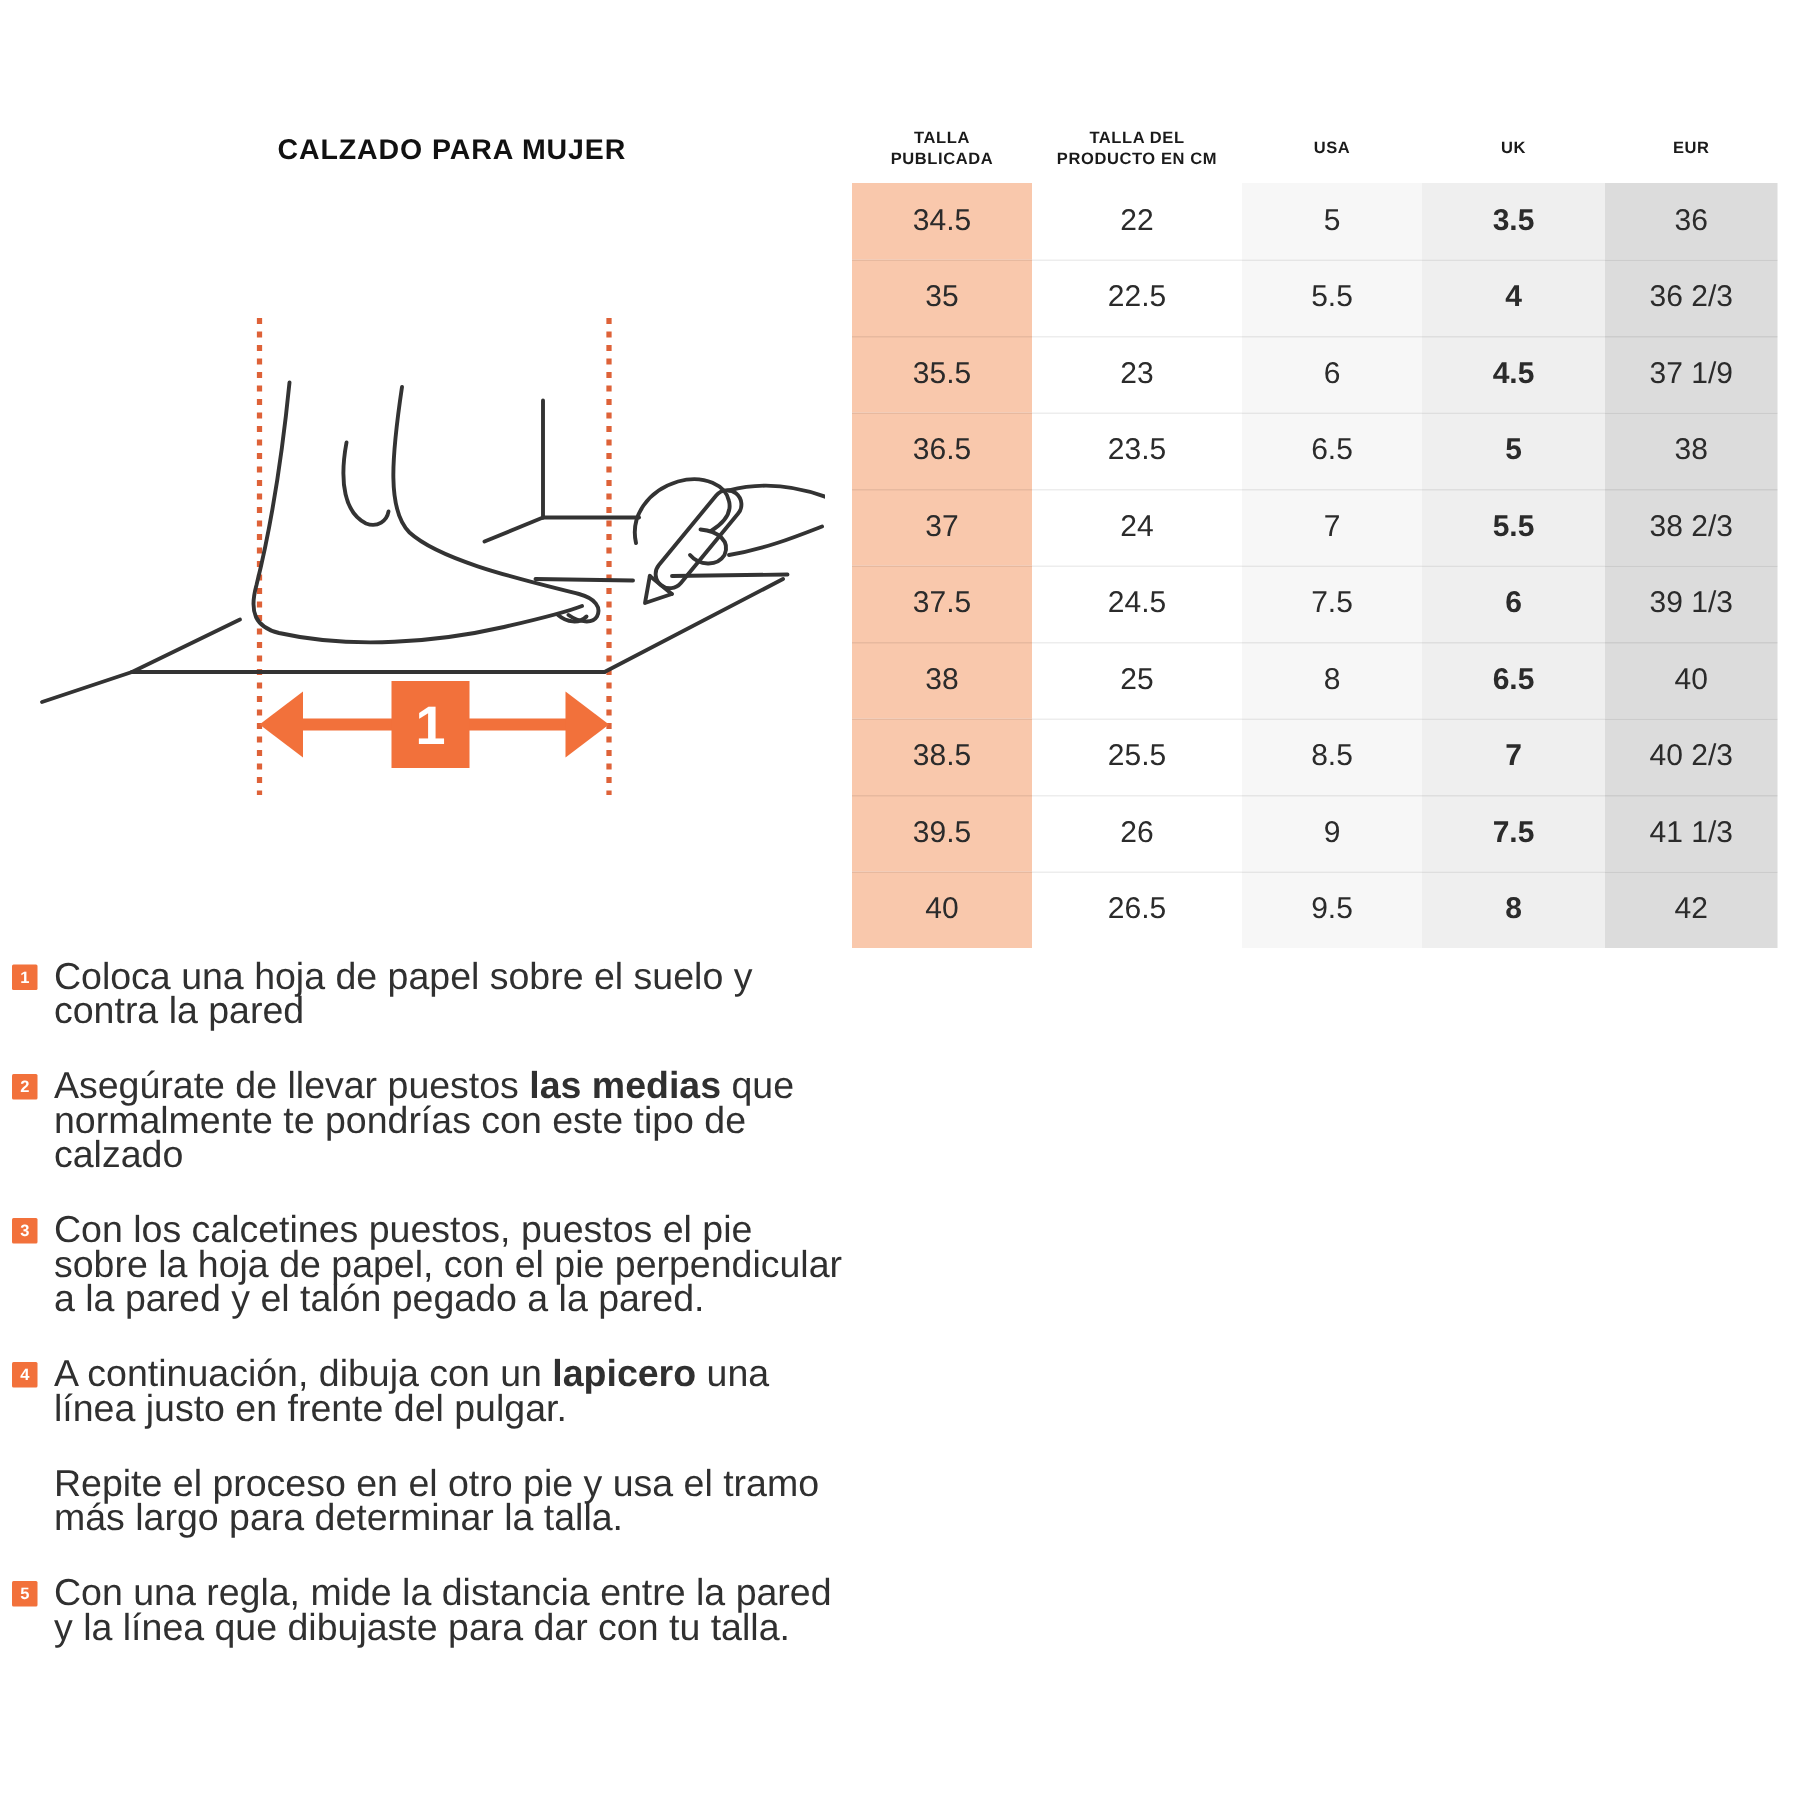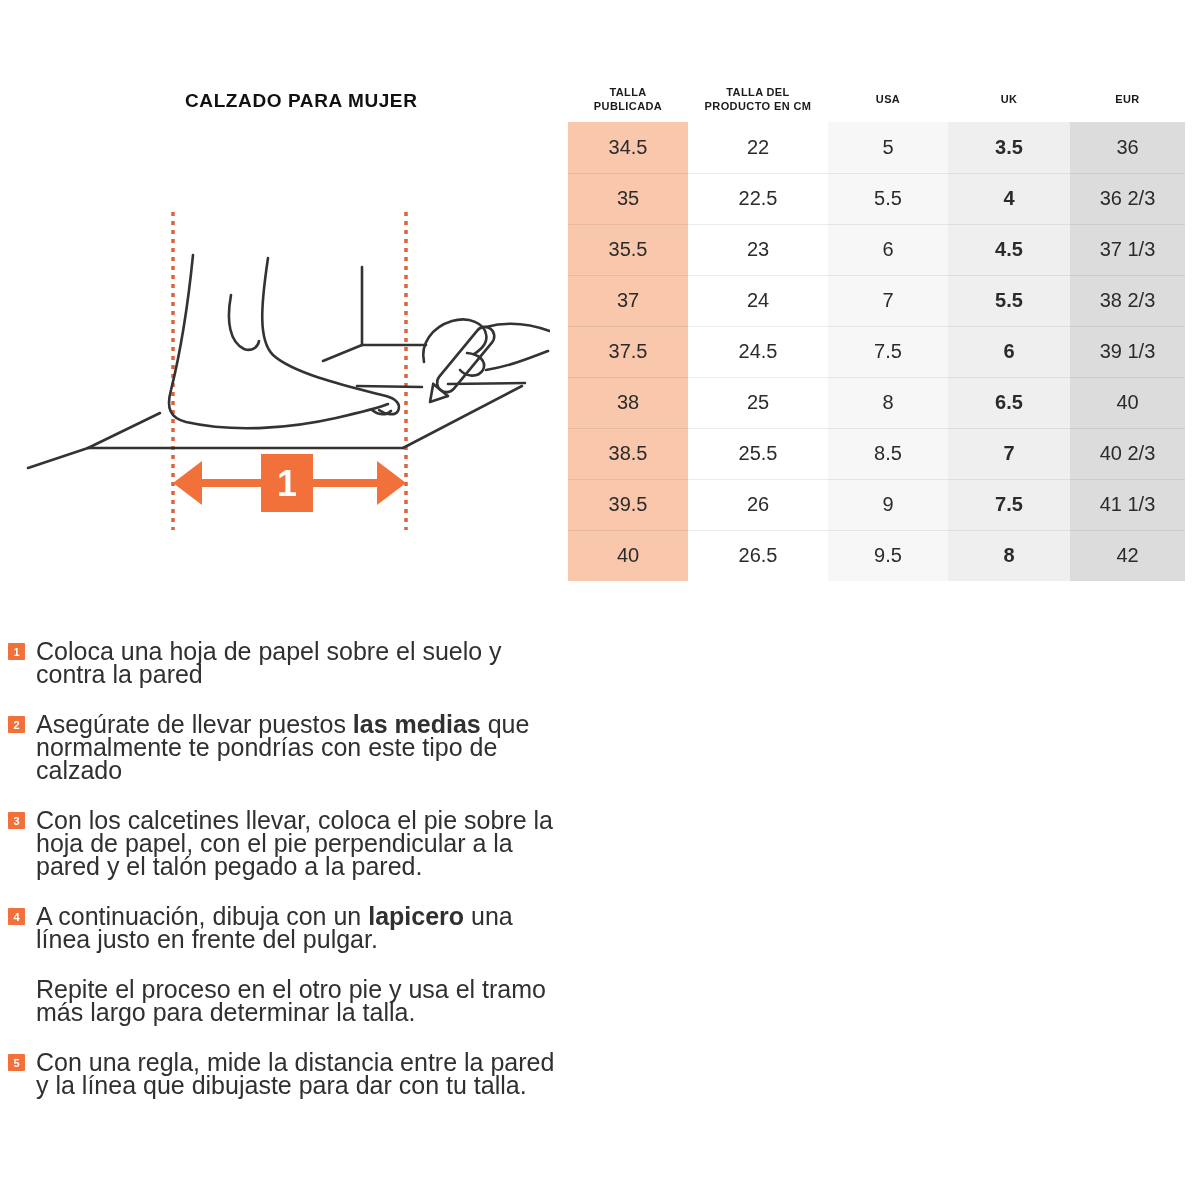--- a/index.html
+++ b/index.html
@@ -125,21 +125,28 @@
             <td class="col-1">22.5</td>
             <td class="col-2">5.5</td>
             <td class="col-3">4</td>
             <td class="col-4">36 2/3</td>
           </tr>
           <tr>
             <td class="col-0">35.5</td>
             <td class="col-1">23</td>
             <td class="col-2">6</td>
             <td class="col-3">4.5</td>
-            <td class="col-4">37 1/3</td>
+            <td class="col-4">37 1/9</td>
+          </tr>
+          <tr>
+            <td class="col-0">36.5</td>
+            <td class="col-1">23.5</td>
+            <td class="col-2">6.5</td>
+            <td class="col-3">5</td>
+            <td class="col-4">38</td>
           </tr>
           <tr>
             <td class="col-0">37</td>
             <td class="col-1">24</td>
             <td class="col-2">7</td>
             <td class="col-3">5.5</td>
             <td class="col-4">38 2/3</td>
           </tr>
           <tr>
             <td class="col-0">37.5</td>
@@ -184,21 +191,21 @@
       <div class="inst-item">
         <span class="inst-badge">1</span>
         <span class="inst-text"><span>Coloca una hoja de papel sobre el suelo y contra la pared</span></span>
       </div>
       <div class="inst-item">
         <span class="inst-badge">2</span>
         <span class="inst-text"><span>Asegúrate de llevar puestos </span><b>las medias</b><span> que normalmente te pondrías con este tipo de calzado</span></span>
       </div>
       <div class="inst-item">
         <span class="inst-badge">3</span>
-        <span class="inst-text"><span>Con los calcetines llevar, coloca el pie sobre la hoja de papel, con el pie perpendicular a la pared y el talón pegado a la pared.</span></span>
+        <span class="inst-text"><span>Con los calcetines puestos, puestos el pie sobre la hoja de papel, con el pie perpendicular a la pared y el talón pegado a la pared.</span></span>
       </div>
       <div class="inst-item">
         <span class="inst-badge">4</span>
         <span class="inst-text"><span>A continuación, dibuja con un </span><b>lapicero</b><span> una línea justo en frente del pulgar.</span></span>
       </div>
       <div class="inst-item">
         <span class="inst-badge empty"></span>
         <span class="inst-text"><span>Repite el proceso en el otro pie y usa el tramo más largo para determinar la talla.</span></span>
       </div>
       <div class="inst-item">

